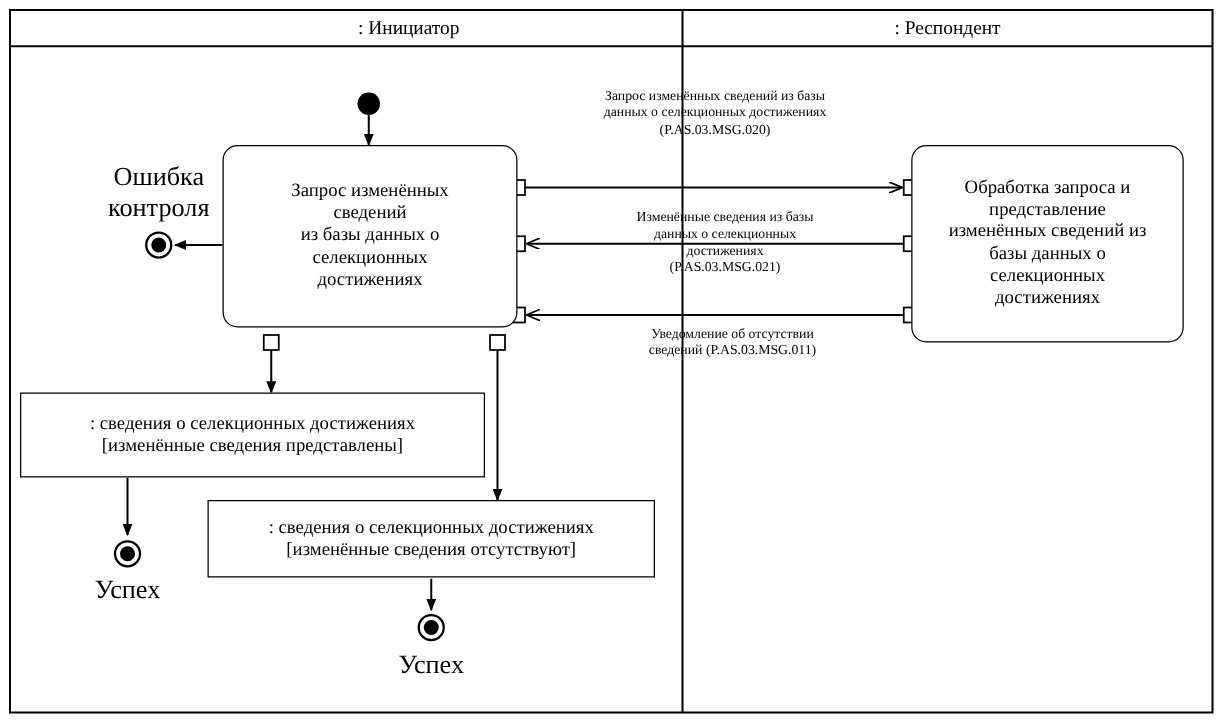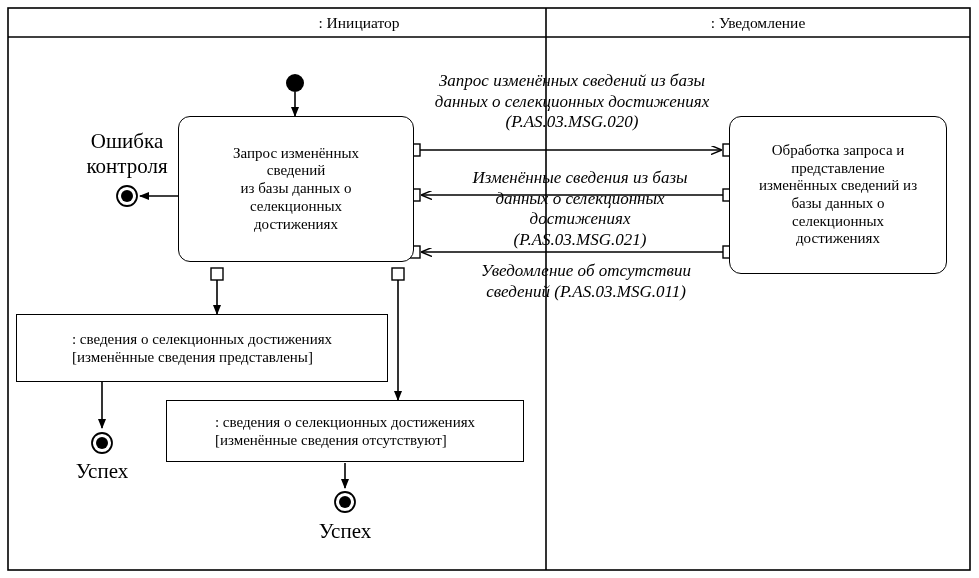--- a/index.html
+++ b/index.html
@@ -53,31 +53,31 @@
     border-radius: 12px;
   }
   .obj-box {
     position: absolute;
     box-sizing: border-box;
     border: 1.4px solid #000;
     background: #fff;
     display: flex;
     align-items: center;
     justify-content: center;
+    text-align: center;
     font-size: 15px;
     line-height: 1.2;
     white-space: pre-line;
   }
   .msg-label {
     position: absolute;
     text-align: center;
-    font-size: 17px;
+    font-size: 11px;
     line-height: 1.22;
     white-space: pre-line;
-    font-style: italic;
   }
   .small-label {
     position: absolute;
     text-align: center;
     font-size: 21px;
     line-height: 1.2;
     white-space: pre-line;
   }
 </style>
 </head>
@@ -133,22 +133,22 @@
 
     <line x1="102" y1="382" x2="102" y2="428" stroke="#000" stroke-width="1.6" marker-end="url(#arrow)"></line>
     <circle cx="102" cy="443" r="10" fill="none" stroke="#000" stroke-width="1.8"></circle>
     <circle cx="102" cy="443" r="6" fill="#000"></circle>
 
     <line x1="345" y1="463" x2="345" y2="488" stroke="#000" stroke-width="1.6" marker-end="url(#arrow)"></line>
     <circle cx="345" cy="502" r="10" fill="none" stroke="#000" stroke-width="1.8"></circle>
     <circle cx="345" cy="502" r="6" fill="#000"></circle>
   </svg>
 
-  <div class="txt swimlane-title" style="left:8px; top:14px; width:638px;padding-left:32px;">: Инициатор</div>
-  <div class="txt swimlane-title" style="left:546px; top:14px; width:424px;">: Уведомление</div>
+  <div class="txt swimlane-title" style="left:8px; top:14px; width:638px;">: Инициатор</div>
+  <div class="txt swimlane-title" style="left:546px; top:14px; width:424px;">: Респондент</div>
 
   <div class="node-box rounded" style="left:178px; top:116px; width:236px; height:146px; padding:6px 12px;">Запрос изменённых
 сведений
 из базы данных о
 селекционных
 достижениях</div>
 
   <div class="node-box rounded" style="left:729px; top:116px; width:218px; height:158px; padding:19px 10px;">Обработка запроса и
 представление
 изменённых сведений из

